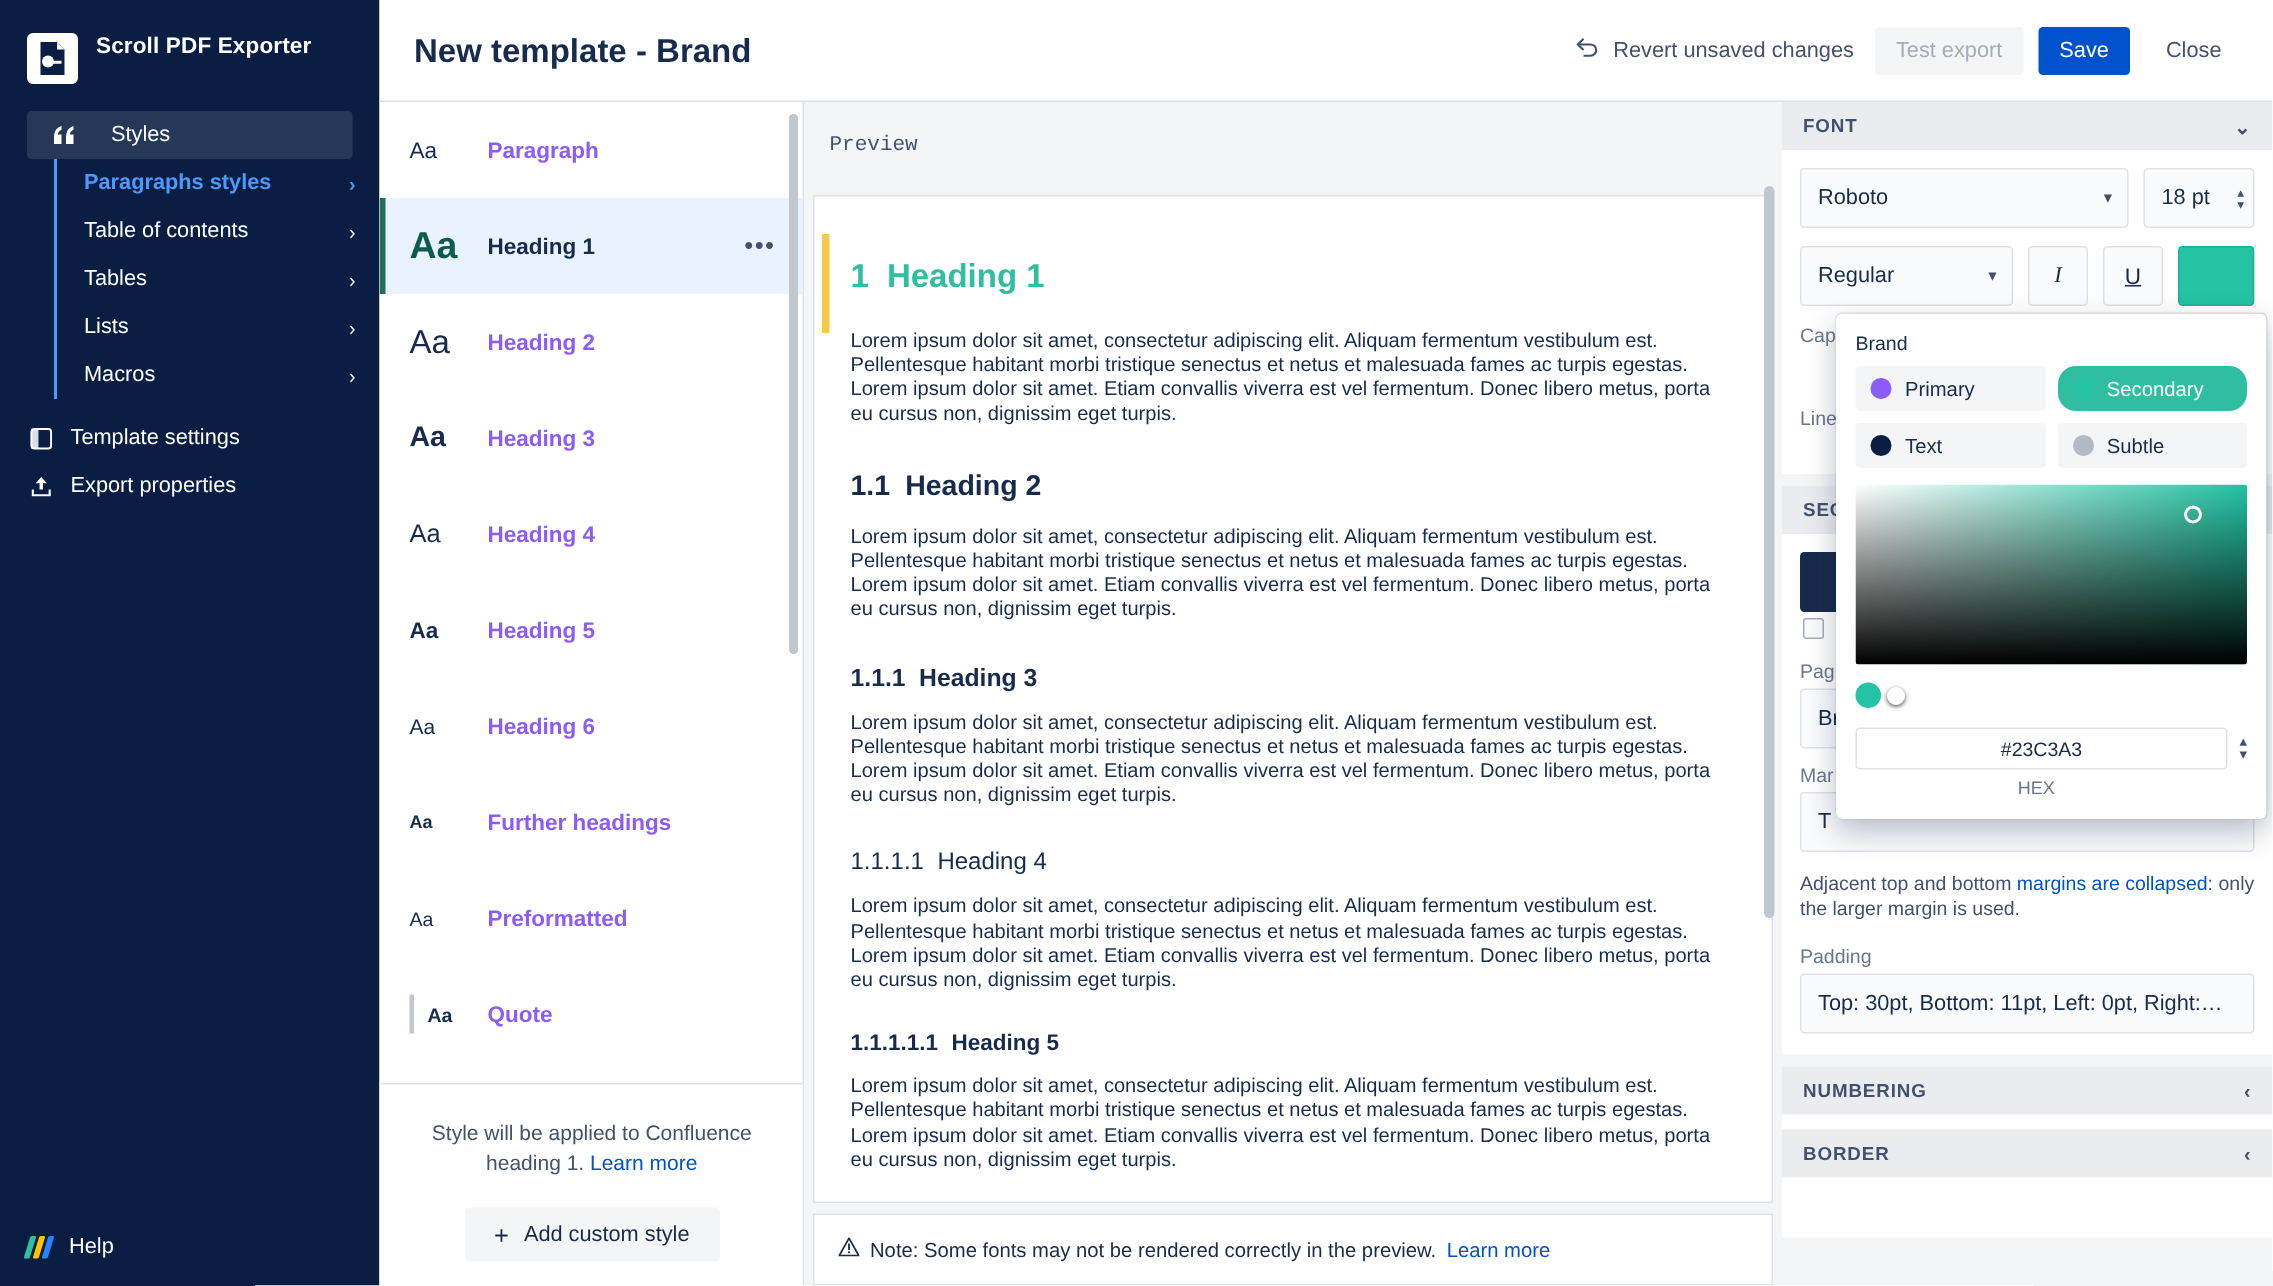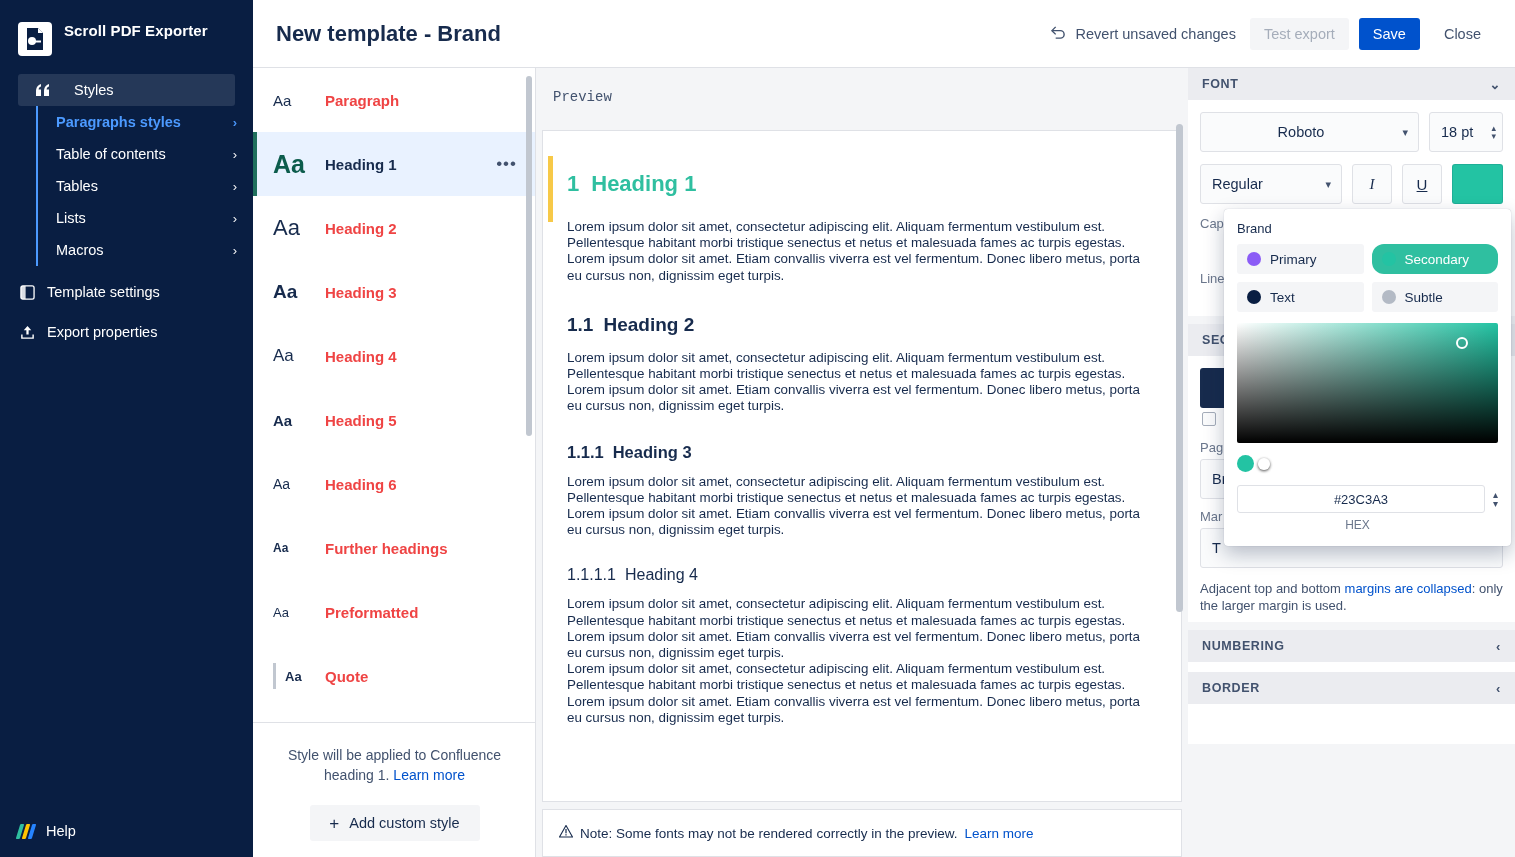--- a/index.html
+++ b/index.html
@@ -135,21 +135,21 @@
     height: 64px;
     padding: 0 18px 0 20px;
     cursor: pointer;
     position: relative;
   }
   .sl-row .aa {
     width: 52px; flex: 0 0 auto;
     color: #172b4d;
     text-align: left;
   }
-  .sl-row .lbl { font-size: 15px; font-weight: 700; color: #ef4444; }
+  .sl-row .lbl { font-size: 15px; font-weight: 700; color: #8b5cf6; }
   .sl-row.selected { background: #e9f2ff; }
   .sl-row.selected .aa, .sl-row.selected .lbl { color: #0c5c4c; }
   .sl-row.selected .lbl { color: #172b4d; }
   .sl-row .dots {
     margin-left: auto; color: #42526e; font-size: 17px; letter-spacing: 1px;
   }
   .sel-bar {
     position: absolute; left: 0; top: 0; width: 4px; height: 100%;
     background: #1f6f5c;
   }
@@ -415,21 +415,21 @@
     <div class="nav-item" style="padding-left:18px;">
       <span class="nav-ico">
         <svg width="15" height="15" viewBox="0 0 16 16">
             <rect x="1" y="1" width="14" height="14" rx="2" fill="none" stroke="#ffffff" stroke-width="1.4"></rect>
             <rect x="1" y="1" width="5" height="14" fill="#ffffff" opacity=".85"></rect>
           </svg>
       </span>
       <span>Template settings</span>
     </div>
 
-    <div class="nav-item" style="padding-left:18px;align-items:flex-end;">
+    <div class="nav-item" style="padding-left:18px;">
       <span class="nav-ico">
         <svg width="15" height="15" viewBox="0 0 16 16">
             <path d="M8 1 L12 5.5 H9.2 V10 H6.8 V5.5 H4 Z" fill="#ffffff"></path>
             <path d="M2 10 V14 H14 V10" fill="none" stroke="#ffffff" stroke-width="1.5"></path>
           </svg>
       </span>
       <span>Export properties</span>
     </div>
 
     <div class="help-row">
@@ -550,20 +550,23 @@
         <div class="doc-h3">
           <span class="num">1.1.1</span><span>Heading 3</span>
         </div>
         <p class="doc-p">Lorem ipsum dolor sit amet, consectetur adipiscing elit. Aliquam fermentum vestibulum est. Pellentesque habitant morbi tristique senectus et netus et malesuada fames ac turpis egestas. Lorem ipsum dolor sit amet. Etiam convallis viverra est vel fermentum. Donec libero metus, porta eu cursus non, dignissim eget turpis.</p>
 
         <div class="doc-h4">
           <span class="num">1.1.1.1</span><span>Heading 4</span>
         </div>
         <p class="doc-p">Lorem ipsum dolor sit amet, consectetur adipiscing elit. Aliquam fermentum vestibulum est. Pellentesque habitant morbi tristique senectus et netus et malesuada fames ac turpis egestas. Lorem ipsum dolor sit amet. Etiam convallis viverra est vel fermentum. Donec libero metus, porta eu cursus non, dignissim eget turpis.</p>
 
+        <div class="doc-h5">
+          <span class="num">1.1.1.1.1</span><span>Heading 5</span>
+        </div>
         <p class="doc-p">Lorem ipsum dolor sit amet, consectetur adipiscing elit. Aliquam fermentum vestibulum est. Pellentesque habitant morbi tristique senectus et netus et malesuada fames ac turpis egestas. Lorem ipsum dolor sit amet. Etiam convallis viverra est vel fermentum. Donec libero metus, porta eu cursus non, dignissim eget turpis.</p>
       </div>
     </div>
 
     <div class="preview-scrollbar"></div>
 
     <div class="note-bar">
       <span>
         <svg width="14" height="13" viewBox="0 0 14 13">
             <path d="M7 0.5 L13.5 12 H0.5 Z" fill="none" stroke="#172b4d" stroke-width="1.1"></path>
@@ -578,21 +581,21 @@
 
   <div class="rightpanel">
 
     <div class="sect-head">
       <span>FONT</span>
       <span class="caret">⌄</span>
     </div>
 
     <div class="panel-body">
       <div class="row">
-        <div class="select" style="flex:1;justify-content:center;">
+        <div class="select" style="flex:1;">
           <span>Roboto</span>
           <span class="arrow">▾</span>
         </div>
         <div class="numfield">
           <span>18 pt</span>
           <span class="spin">
               <span>▴</span>
               <span>▾</span>
             </span>
         </div>
@@ -631,20 +634,24 @@
       <div class="textfield">Br</div>
 
       <div class="fieldlabel" style="margin-top:10px;">Mar</div>
       <div class="textfield">T</div>
     </div>
 
     <div class="helptext">
       <span>Adjacent top and bottom </span><a class="link">margins are collapsed</a><span>: only the larger margin is used.</span>
     </div>
 
+    <div class="panel-body" style="padding-top:6px;padding-bottom:14px;">
+      <div class="fieldlabel">Padding</div>
+      <div class="textfield">Top: 30pt, Bottom: 11pt, Left: 0pt, Right:…</div>
+    </div>
 
     <div class="sect-head" style="margin-top:8px;">
       <span>NUMBERING</span>
       <span class="caret">‹</span>
     </div>
     <div style="height:10px;background:#ffffff;"></div>
     <div class="sect-head">
       <span>BORDER</span>
       <span class="caret">‹</span>
     </div>

